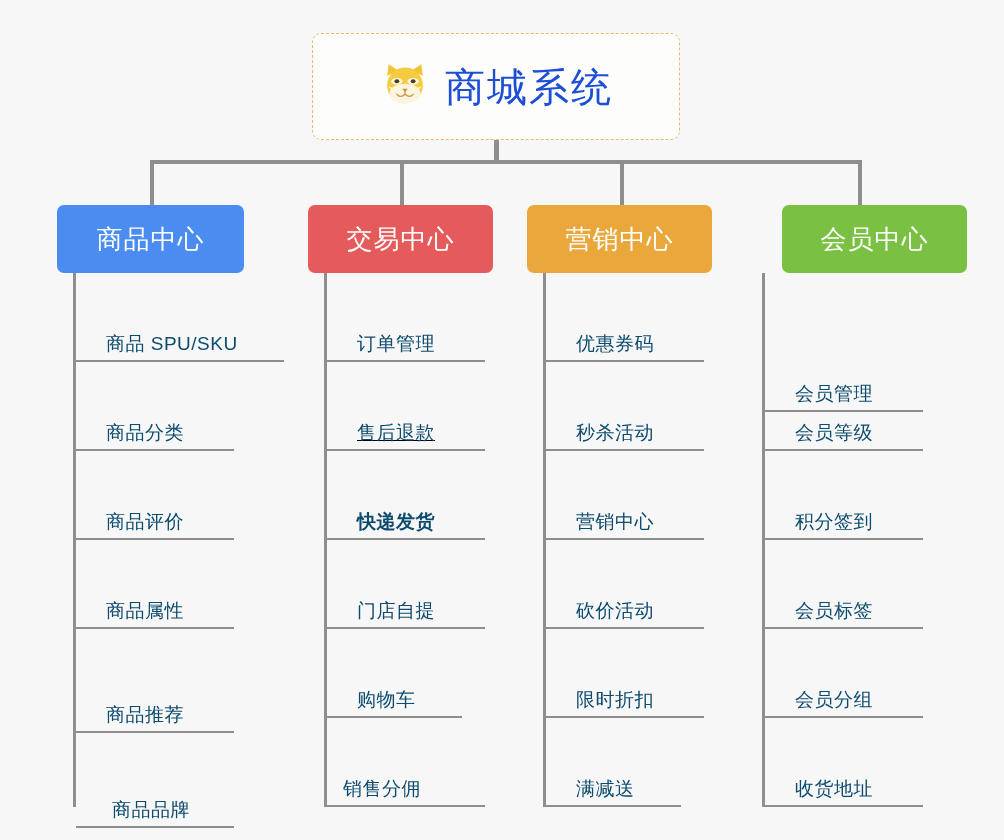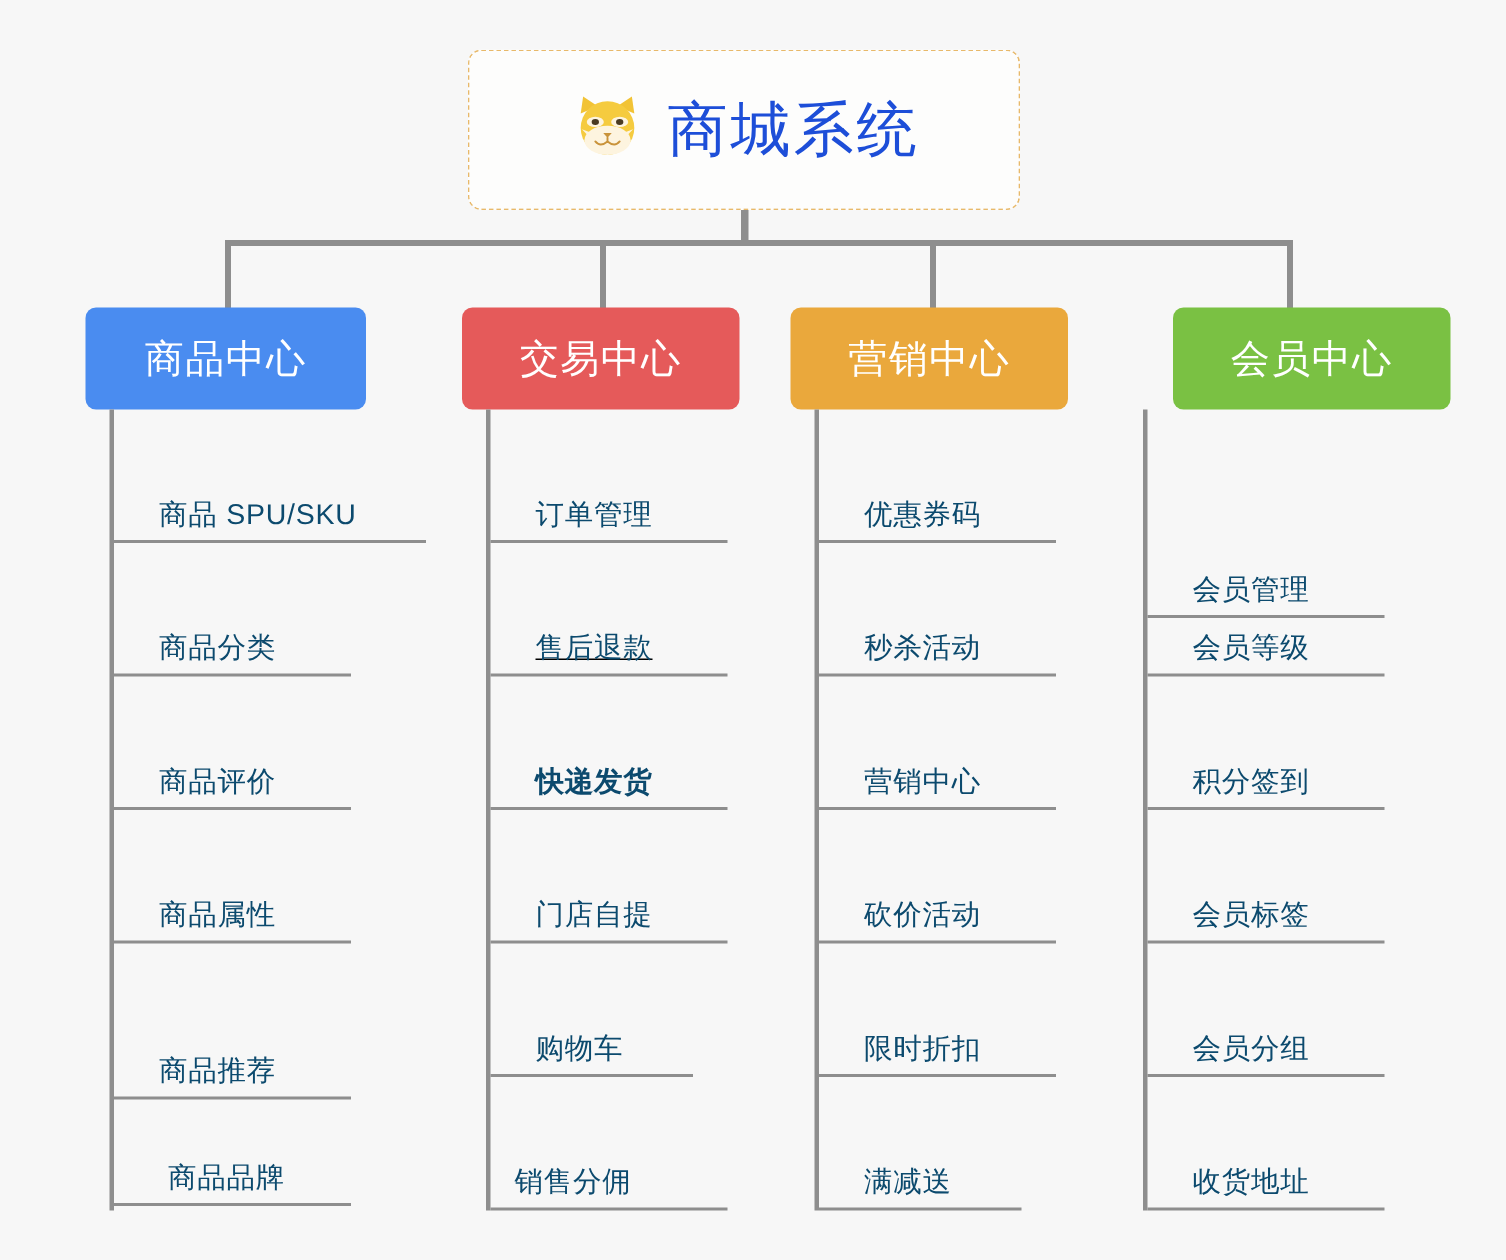--- a/index.html
+++ b/index.html
@@ -172,21 +172,21 @@
       </div>
     <div class="leaf-item" style="top: 178px; width: 158px; border-bottom-color: rgb(142, 142, 142);">
         <span class="leaf-label">商品评价</span>
       </div>
     <div class="leaf-item" style="top: 267px; width: 158px; border-bottom-color: rgb(142, 142, 142);">
         <span class="leaf-label">商品属性</span>
       </div>
     <div class="leaf-item" style="top: 356px; width: 158px; border-bottom-color: rgb(142, 142, 142); margin-top: 15px;">
         <span class="leaf-label">商品推荐</span>
       </div>
-    <div class="leaf-item" style="top: 442px; width: 158px; border-bottom-color: rgb(142, 142, 142); padding-left: 36px;">
+    <div class="leaf-item" style="top: 466px; width: 158px; border-bottom-color: rgb(142, 142, 142); padding-left: 36px;">
         <span class="leaf-label">商品品牌</span>
       </div>
   </div>
 
   <div class="leaf-col" style="left:324px;">
     <div class="leaf-trunk" style="height: 534px; background: rgb(142, 142, 142);"></div>
     <div class="leaf-item" style="top: 0px; width: 158px; border-bottom-color: rgb(142, 142, 142);">
         <span class="leaf-label">订单管理</span>
       </div>
     <div class="leaf-item" style="top: 89px; width: 158px; border-bottom-color: rgb(142, 142, 142); text-decoration: underline;">

